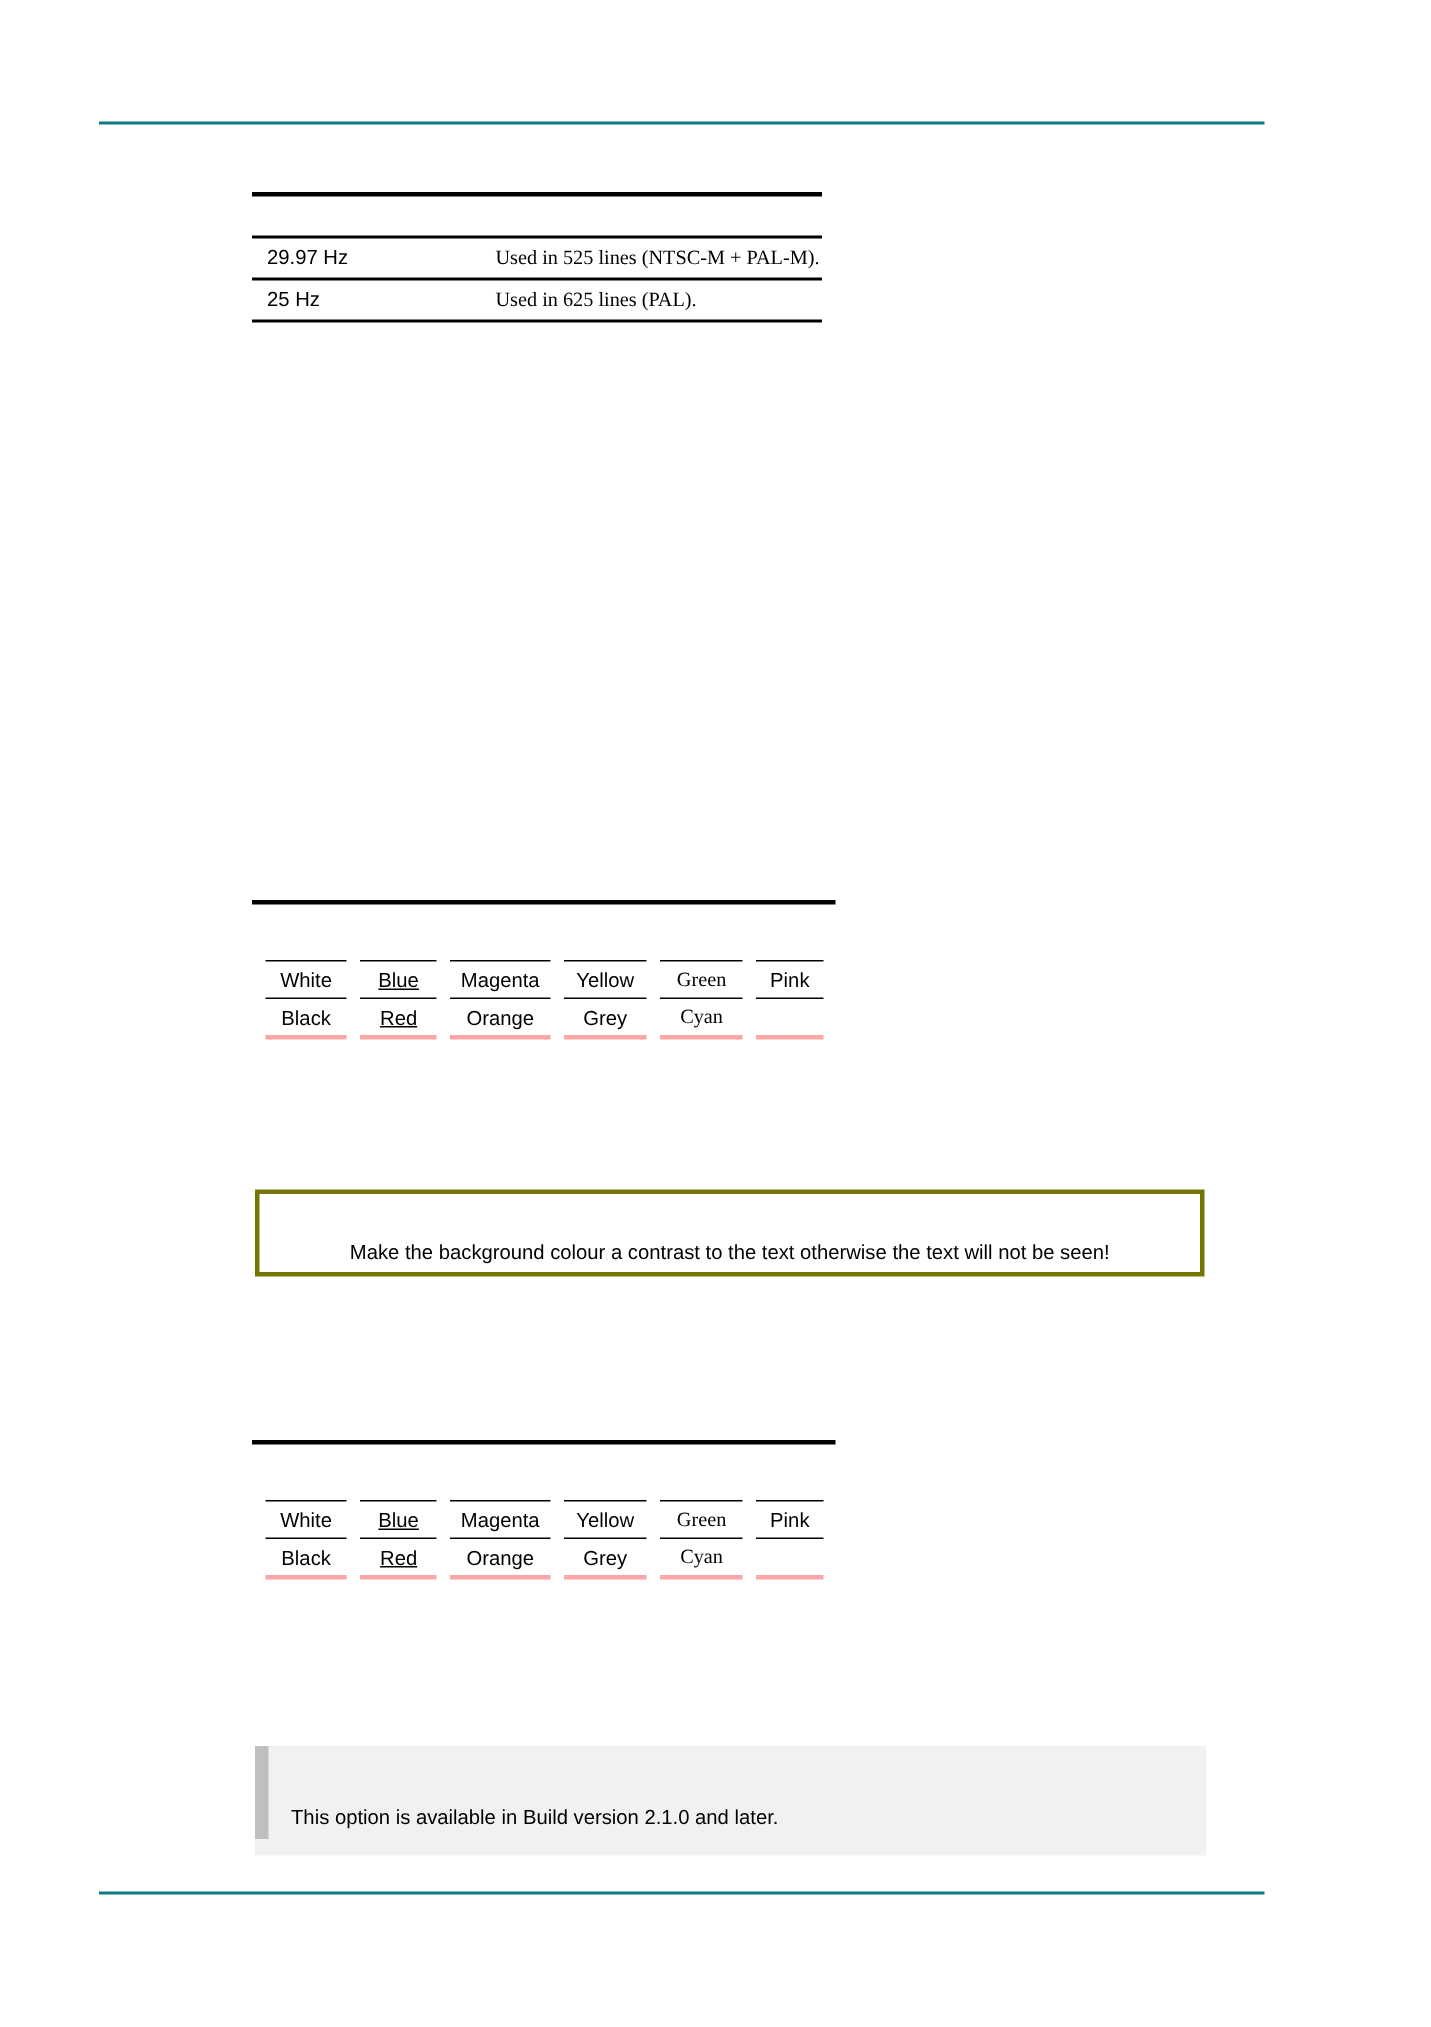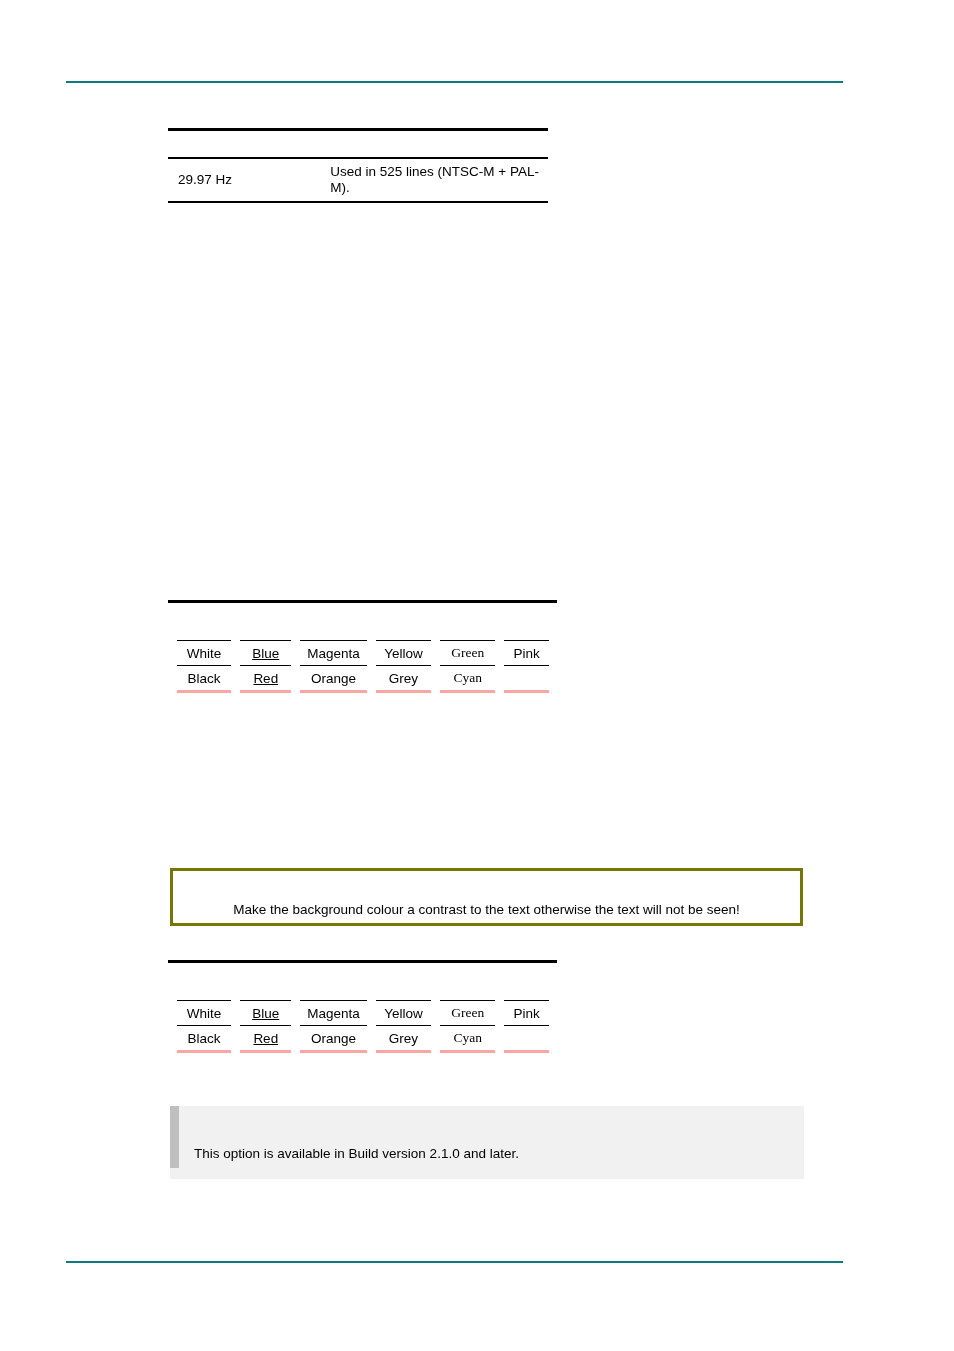--- a/index.html
+++ b/index.html
@@ -56,21 +56,21 @@
     border-top: 2px solid #000;
     border-bottom: 2px solid #000;
     padding: 5px 0 5px 10px;
     vertical-align: middle;
     height: 16px;
   }
   .spec-table td.cell.lastrow {
     border-bottom: 2px solid #000;
   }
   .spec-table .col-a { width: 150px; }
-  .spec-table .col-b { width: 230px; }
+  .spec-table .col-b { width: 230px; font-family: Liberation Serif, serif; }
 
   #spec-table-1 { left: 168px; top: 120px; width: 380px; }
 
   
   .colour-table {
     position: absolute;
     border-collapse: separate;
     border-spacing: 0;
     font-size: 13.5px;
   }
@@ -111,42 +111,42 @@
   .ct-w5 { width: 56px; font-family: Liberation Serif, serif; }
   .ct-w6 { width: 44px; }
 
   #colour-table-1 { left: 168px; top: 600px; width: 390px; height: 100px; }
   #colour-table-2 { left: 168px; top: 960px; width: 390px; height: 100px; }
 
   
   .caution-box {
     position: absolute;
     left: 170px;
-    top: 868px;
+    top: 793px;
     width: 633px;
     height: 58px;
     border: 3px solid #767606;
     background: #ffffff;
     box-sizing: border-box;
   }
   .caution-text {
     position: absolute;
     left: 0;
     right: 0;
     top: 31px;
     text-align: center;
     font-size: 13.5px;
     color: #000;
   }
 
   
   .note-box {
     position: absolute;
     left: 170px;
-    top: 1106px;
+    top: 1164px;
     width: 634px;
     height: 73px;
     background: #f1f1f1;
     box-sizing: border-box;
   }
   .note-bar {
     position: absolute;
     left: 0;
     top: 0;
     width: 9px;
@@ -174,20 +174,24 @@
       <td class="col-a"></td>
       <td class="col-b"></td>
     </tr>
     <tr class="gap">
       <td></td>
       <td></td>
     </tr>
     <tr>
       <td class="cell col-a">29.97 Hz</td>
       <td class="cell col-b">Used in 525 lines (NTSC-M + PAL-M).</td>
+    </tr>
+    <tr>
+      <td class="cell col-a lastrow">25 Hz</td>
+      <td class="cell col-b lastrow">Used in 625 lines (PAL).</td>
     </tr>
   </tbody>
     </table>
 
   <div class="colour-table" id="colour-table-1">
     <span class="ct-toprule"></span>
     <table class="ct-body">
       <tbody>
           <tr class="row1">
         <td class="ct-w1">White</td>

